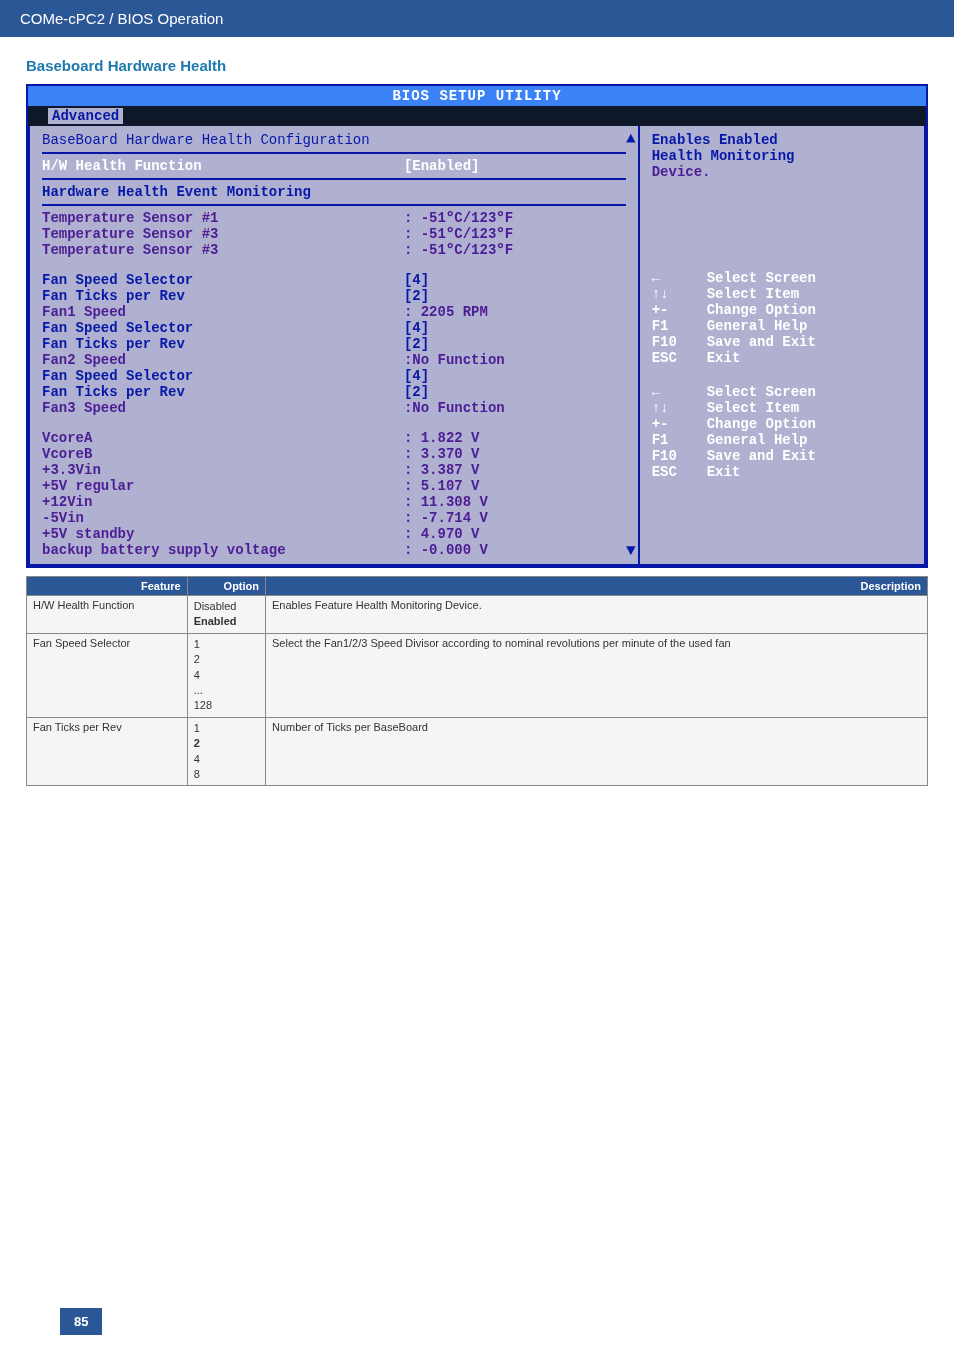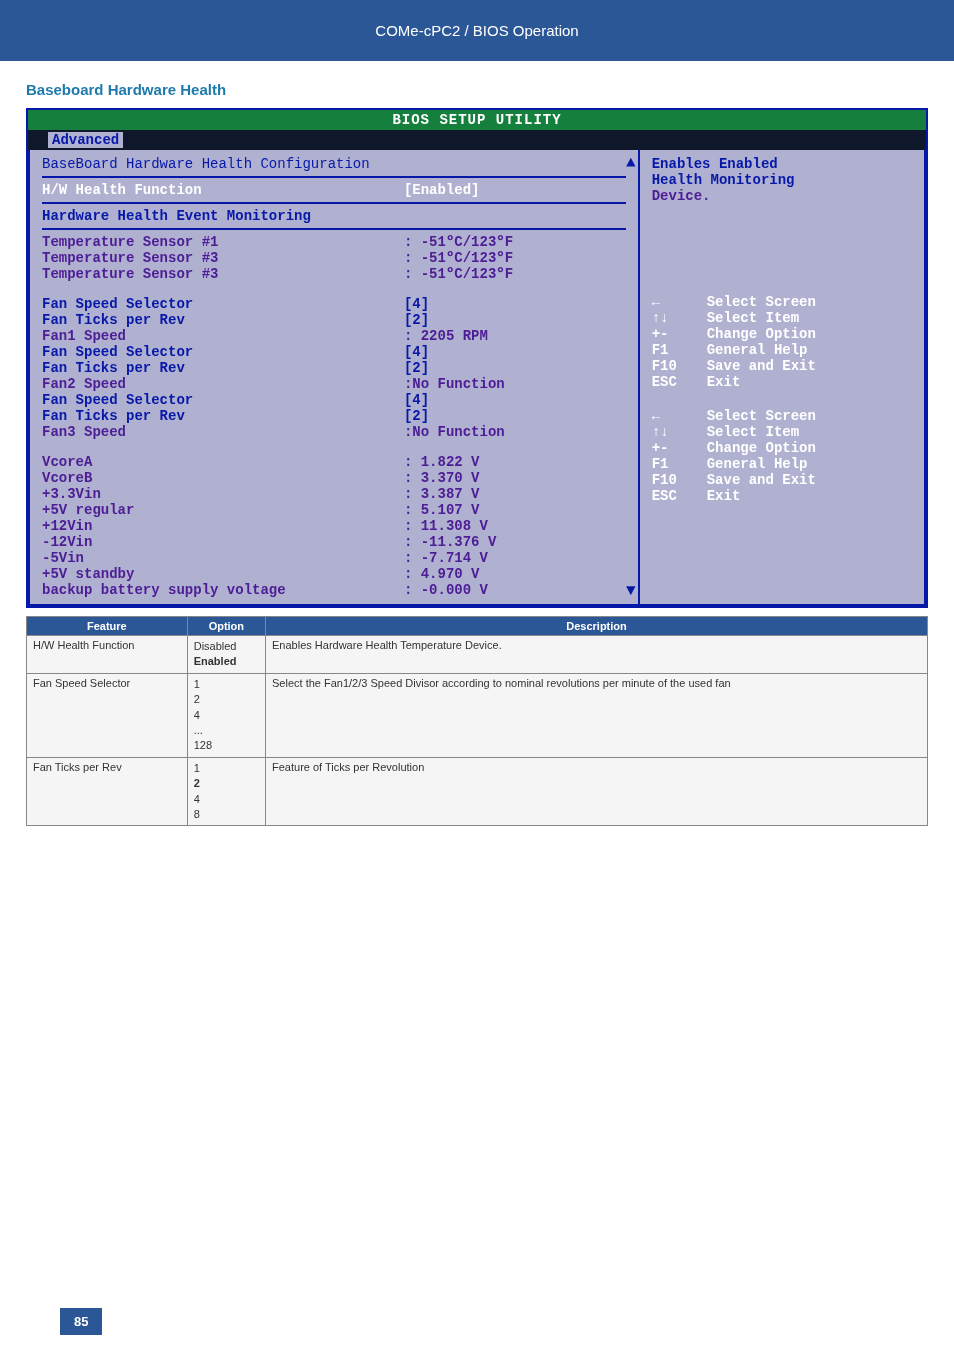--- a/index.html
+++ b/index.html
@@ -1,38 +1,38 @@
 <!DOCTYPE html>
 <html><head>
 <meta charset="utf-8">
 <style>
 body{margin:0;font-family:"Segoe UI",Arial,sans-serif;font-size:13px;color:#333;background:#fff}
-.header-bar{background:#2b5797;color:#fff;padding:22px 20px;text-align:center;font-size:15px;font-weight:300}
+.header-bar{background:#2b5797;color:#fff;padding:10px 20px;text-align:left;font-size:15px;font-weight:300}
 .page{padding:20px 26px}
 .section-title{color:#1e7aac;font-weight:600;font-size:15px;margin:0 0 10px}
 .bios{background:#0618a8;color:#fff;font-family:"Courier New",monospace;font-size:14px;font-weight:bold;border:2px solid #0618a8}
-.bios-title{background:#15803d;color:#fff;text-align:center;padding:2px 0;letter-spacing:1px}
+.bios-title{background:#3b82f6;color:#fff;text-align:center;padding:2px 0;letter-spacing:1px}
 .bios-tabs{background:#0f172a;color:#b0b0d0;padding:2px 20px}
 .bios-tabs .sel{background:#b0b0d0;color:#0618a8;padding:0 4px}
 .bios-body{display:flex;background:#b0b0d0}
 .bios-left{flex:0 0 65%;background:#b0b0d0;color:#0618a8;padding:6px 12px;border:2px solid #0618a8;border-top:none;position:relative}
 .bios-right{flex:1;background:#b0b0d0;color:#0618a8;padding:6px 12px;border:2px solid #0618a8;border-left:none;border-top:none}
 .white{color:#fff}
 .navy{color:#0618a8}
 .dark{color:#4c1d95}
 .row{display:flex}
 .lbl{flex:0 0 62%;white-space:pre}
 .val{flex:1;white-space:pre}
 .help-block{margin-top:90px}
 .help-row{display:flex;white-space:pre}
 .hk{flex:0 0 55px;color:#fff}
 .hd{color:#fff}
 .arrows{position:absolute;right:2px;color:#0618a8;font-size:16px}
 .tbl{width:100%;border-collapse:collapse;margin-top:8px;font-size:11px}
-.tbl th{background:#2b5797;color:#fff;text-align:center;padding:3px 6px;font-weight:600;border:1px solid #888}
+.tbl th{background:#2b5797;color:#fff;text-align:right;padding:3px 6px;font-weight:600;border:1px solid #888}
 .tbl td{padding:3px 6px;border:1px solid #888;vertical-align:top;background:#f5f5f5}
 .footer{position:fixed;bottom:16px;left:60px;background:#2b5797;color:#fff;padding:6px 14px;font-weight:600;font-size:13px}
 .opt-line{white-space:pre;line-height:1.4}
 </style>
 </head>
 <body>
 
 <div class="header-bar">
   <span>COMe-cPC2 / BIOS Operation</span>
 </div>
@@ -127,24 +127,20 @@
               <div class="lbl">+3.3Vin</div>
               <div class="val">: 3.387 V</div>
             </div>
             <div class="row dark">
               <div class="lbl">+5V regular</div>
               <div class="val">: 5.107 V</div>
             </div>
             <div class="row dark">
               <div class="lbl">+12Vin</div>
               <div class="val">: 11.308 V</div>
-            </div>
-            <div class="row dark">
-              <div class="lbl">-12Vin</div>
-              <div class="val">: -11.376 V</div>
             </div>
             <div class="row dark">
               <div class="lbl">-5Vin</div>
               <div class="val">: -7.714 V</div>
             </div>
             <div class="row dark">
               <div class="lbl">+5V standby</div>
               <div class="val">: 4.970 V</div>
             </div>
             <div class="row dark">
@@ -187,33 +183,33 @@
         <th>Option</th>
         <th>Description</th>
       </tr>
     </thead>
     <tbody id="tblbody">
         <tr>
           <td>H/W Health Function</td>
           <td>
             <div class="opt-line">Disabled<br><b>Enabled</b></div>
           </td>
-          <td>Enables Hardware Health Temperature Device.</td>
+          <td>Enables Feature Health Monitoring Device.</td>
         </tr>
         <tr>
           <td>Fan Speed Selector</td>
           <td>
             <div class="opt-line">1<br>2<br>4<br>...<br>128</div>
           </td>
           <td>Select the Fan1/2/3 Speed Divisor according to nominal revolutions per minute of the used fan</td>
         </tr>
         <tr>
           <td>Fan Ticks per Rev</td>
           <td>
             <div class="opt-line">1<br><b>2</b><br>4<br>8</div>
           </td>
-          <td>Feature of Ticks per Revolution</td>
+          <td>Number of Ticks per BaseBoard</td>
         </tr>
       </tbody>
   </table>
 </div>
 
 <div class="footer">85</div>
 
 </body></html>

